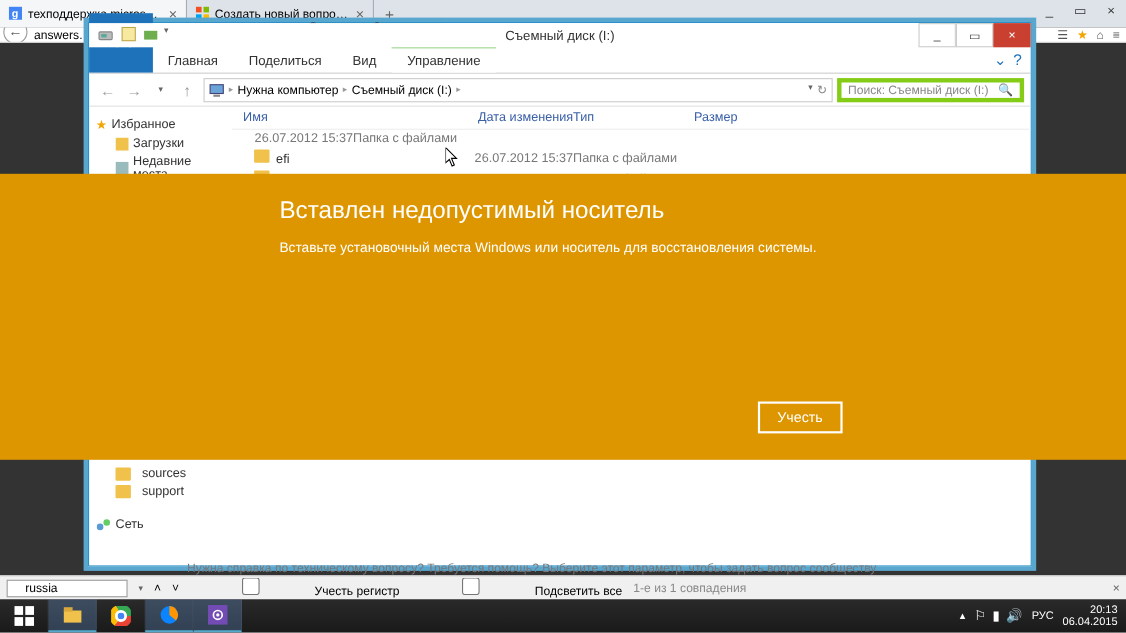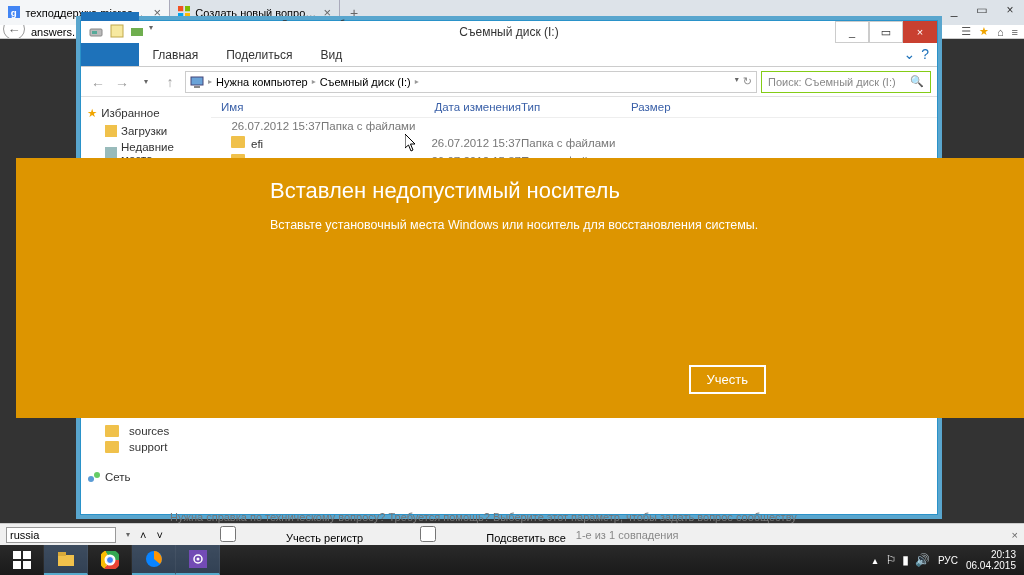--- a/index.html
+++ b/index.html
@@ -40,21 +40,21 @@
 .ribbon-toggle { margin-left:auto; padding:4px 8px; display:flex; gap:6px; color:#1e72ba; font-size:14px; }
 
 .qat { position:absolute; top:2px; left:28px; display:flex; gap:4px; }
 .qat .q { width:16px; height:16px; }
 
 .navbar { height: 30px; display:flex; align-items:center; padding:3px 6px; gap:4px; border-bottom:1px solid #e0e0e0; }
 .nav-arrows { display:flex; gap:2px; }
 .nav-arrow { width:22px; height:22px; display:flex; align-items:center; justify-content:center; color:#999; font-size:14px; }
 .breadcrumb { flex:1; height:22px; border:1px solid #ccc; display:flex; align-items:center; font-size:11px; padding:0 4px; gap:4px; }
 .breadcrumb .sep { color:#999; font-size:8px; }
-.search-box { width:170px; height:22px; border:1px solid #84cc16; display:flex; align-items:center; font-size:11px; color:#888; padding:0 6px; justify-content:space-between; }
+.search-box { width:170px; height:22px; border:4px solid #84cc16; display:flex; align-items:center; font-size:11px; color:#888; padding:0 6px; justify-content:space-between; }
 
 .explorer-body { display:flex; height: calc(100% - 22px - 24px - 30px - 22px); }
 .sidebar { width: 130px; padding:6px 4px; font-size:11.5px; color:#333; }
 .sidebar .group-title { display:flex; align-items:center; gap:4px; padding:3px 2px; }
 .sidebar .item { display:flex; align-items:center; gap:4px; padding:2px 2px 2px 20px; }
 .star-icon { color:#f0a500; }
 
 .filelist { flex:1; font-size:11.5px; }
 .cols { display:flex; padding:4px 0; color:#3a60a8; border-bottom:1px solid #eee; }
 .col-name { width:200px; padding-left:10px; }
@@ -63,28 +63,28 @@
 .col-size { width:80px; }
 .row { display:flex; padding:2px 0; align-items:center; color:#333; }
 .row .col-date, .row .col-type { color:#777; }
 .folder-icon { width:14px; height:12px; background:#f0c14b; display:inline-block; margin-right:6px; margin-left:10px; border-radius:1px; }
 
 .statusbar { position:absolute; bottom:0; left:0; right:0; height:22px; border-top:1px solid #ddd; font-size:11px; display:flex; align-items:center; padding:0 8px; color:#555; justify-content:space-between; }
 .view-icons { display:flex; gap:2px; }
 .view-icons div { width:20px; height:16px; border:1px solid #aac; }
 
 
-.dialog-overlay { position:absolute; left:16px; right:0; top:158px; height:260px; background:#dd9500; color:#fff; padding:20px 254px; }
+.dialog-overlay { position:absolute; left:0; right:0; top:158px; height:260px; background:#dd9500; color:#fff; padding:20px 254px; }
 .dialog-title { font-size:22px; font-weight:300; margin-bottom:14px; }
 .dialog-text { font-size:12.5px; }
 .dialog-cancel { position:absolute; right:258px; bottom:24px; border:2px solid #fff; padding:5px 16px; font-size:13px; color:#fff; }
 
 
 .page-search { position:absolute; left:0; right:0; bottom:30px; height:22px; background:#f0f0f0; border-top:1px solid #ccc; display:flex; align-items:center; font-size:11px; gap:10px; padding:0 6px; }
-.page-search input { width:110px; height:16px; font-size:11px; border:1px solid #999; padding:0 3px; }
+.page-search input { width:110px; height:16px; font-size:11px; border:1px solid #999; padding:0 16px; }
 .ps-close { margin-left:auto; color:#666; }
 .ghost-text { position:absolute; bottom:52px; left:170px; font-size:11px; color:#777; }
 
 
 .taskbar { position:absolute; left:0; right:0; bottom:0; height:30px; background: linear-gradient(#2a2a2a,#1a1a1a); display:flex; align-items:center; }
 .tb-btn { width:44px; height:30px; display:flex; align-items:center; justify-content:center; border-right:1px solid rgba(255,255,255,0.05); }
 .tb-btn.active { background: rgba(120,180,255,0.25); border-bottom:2px solid #5ac; }
 .tray { margin-left:auto; display:flex; align-items:center; gap:8px; padding:0 8px; color:#fff; font-size:10px; }
 .tray-icons { display:flex; gap:6px; font-size:12px; }
 .clock { text-align:right; line-height:1.1; }
@@ -168,20 +168,21 @@
       <div class="win-max">▭</div>
       <div class="win-close">×</div>
     </div>
   </div>
 
   <div class="ribbon-tabs">
     <div class="file-tab">Файл</div>
     <div class="rtab">Главная</div>
     <div class="rtab">Поделиться</div>
     <div class="rtab">Вид</div>
+    <div class="rtab rtab-contextual">Управление</div>
     <div class="ribbon-toggle">
       <span>⌄</span>
       <span style="color:#1e72ba">?</span>
     </div>
   </div>
 
   <div class="navbar">
     <div class="nav-arrows">
       <div class="nav-arrow">←</div>
       <div class="nav-arrow">→</div>

